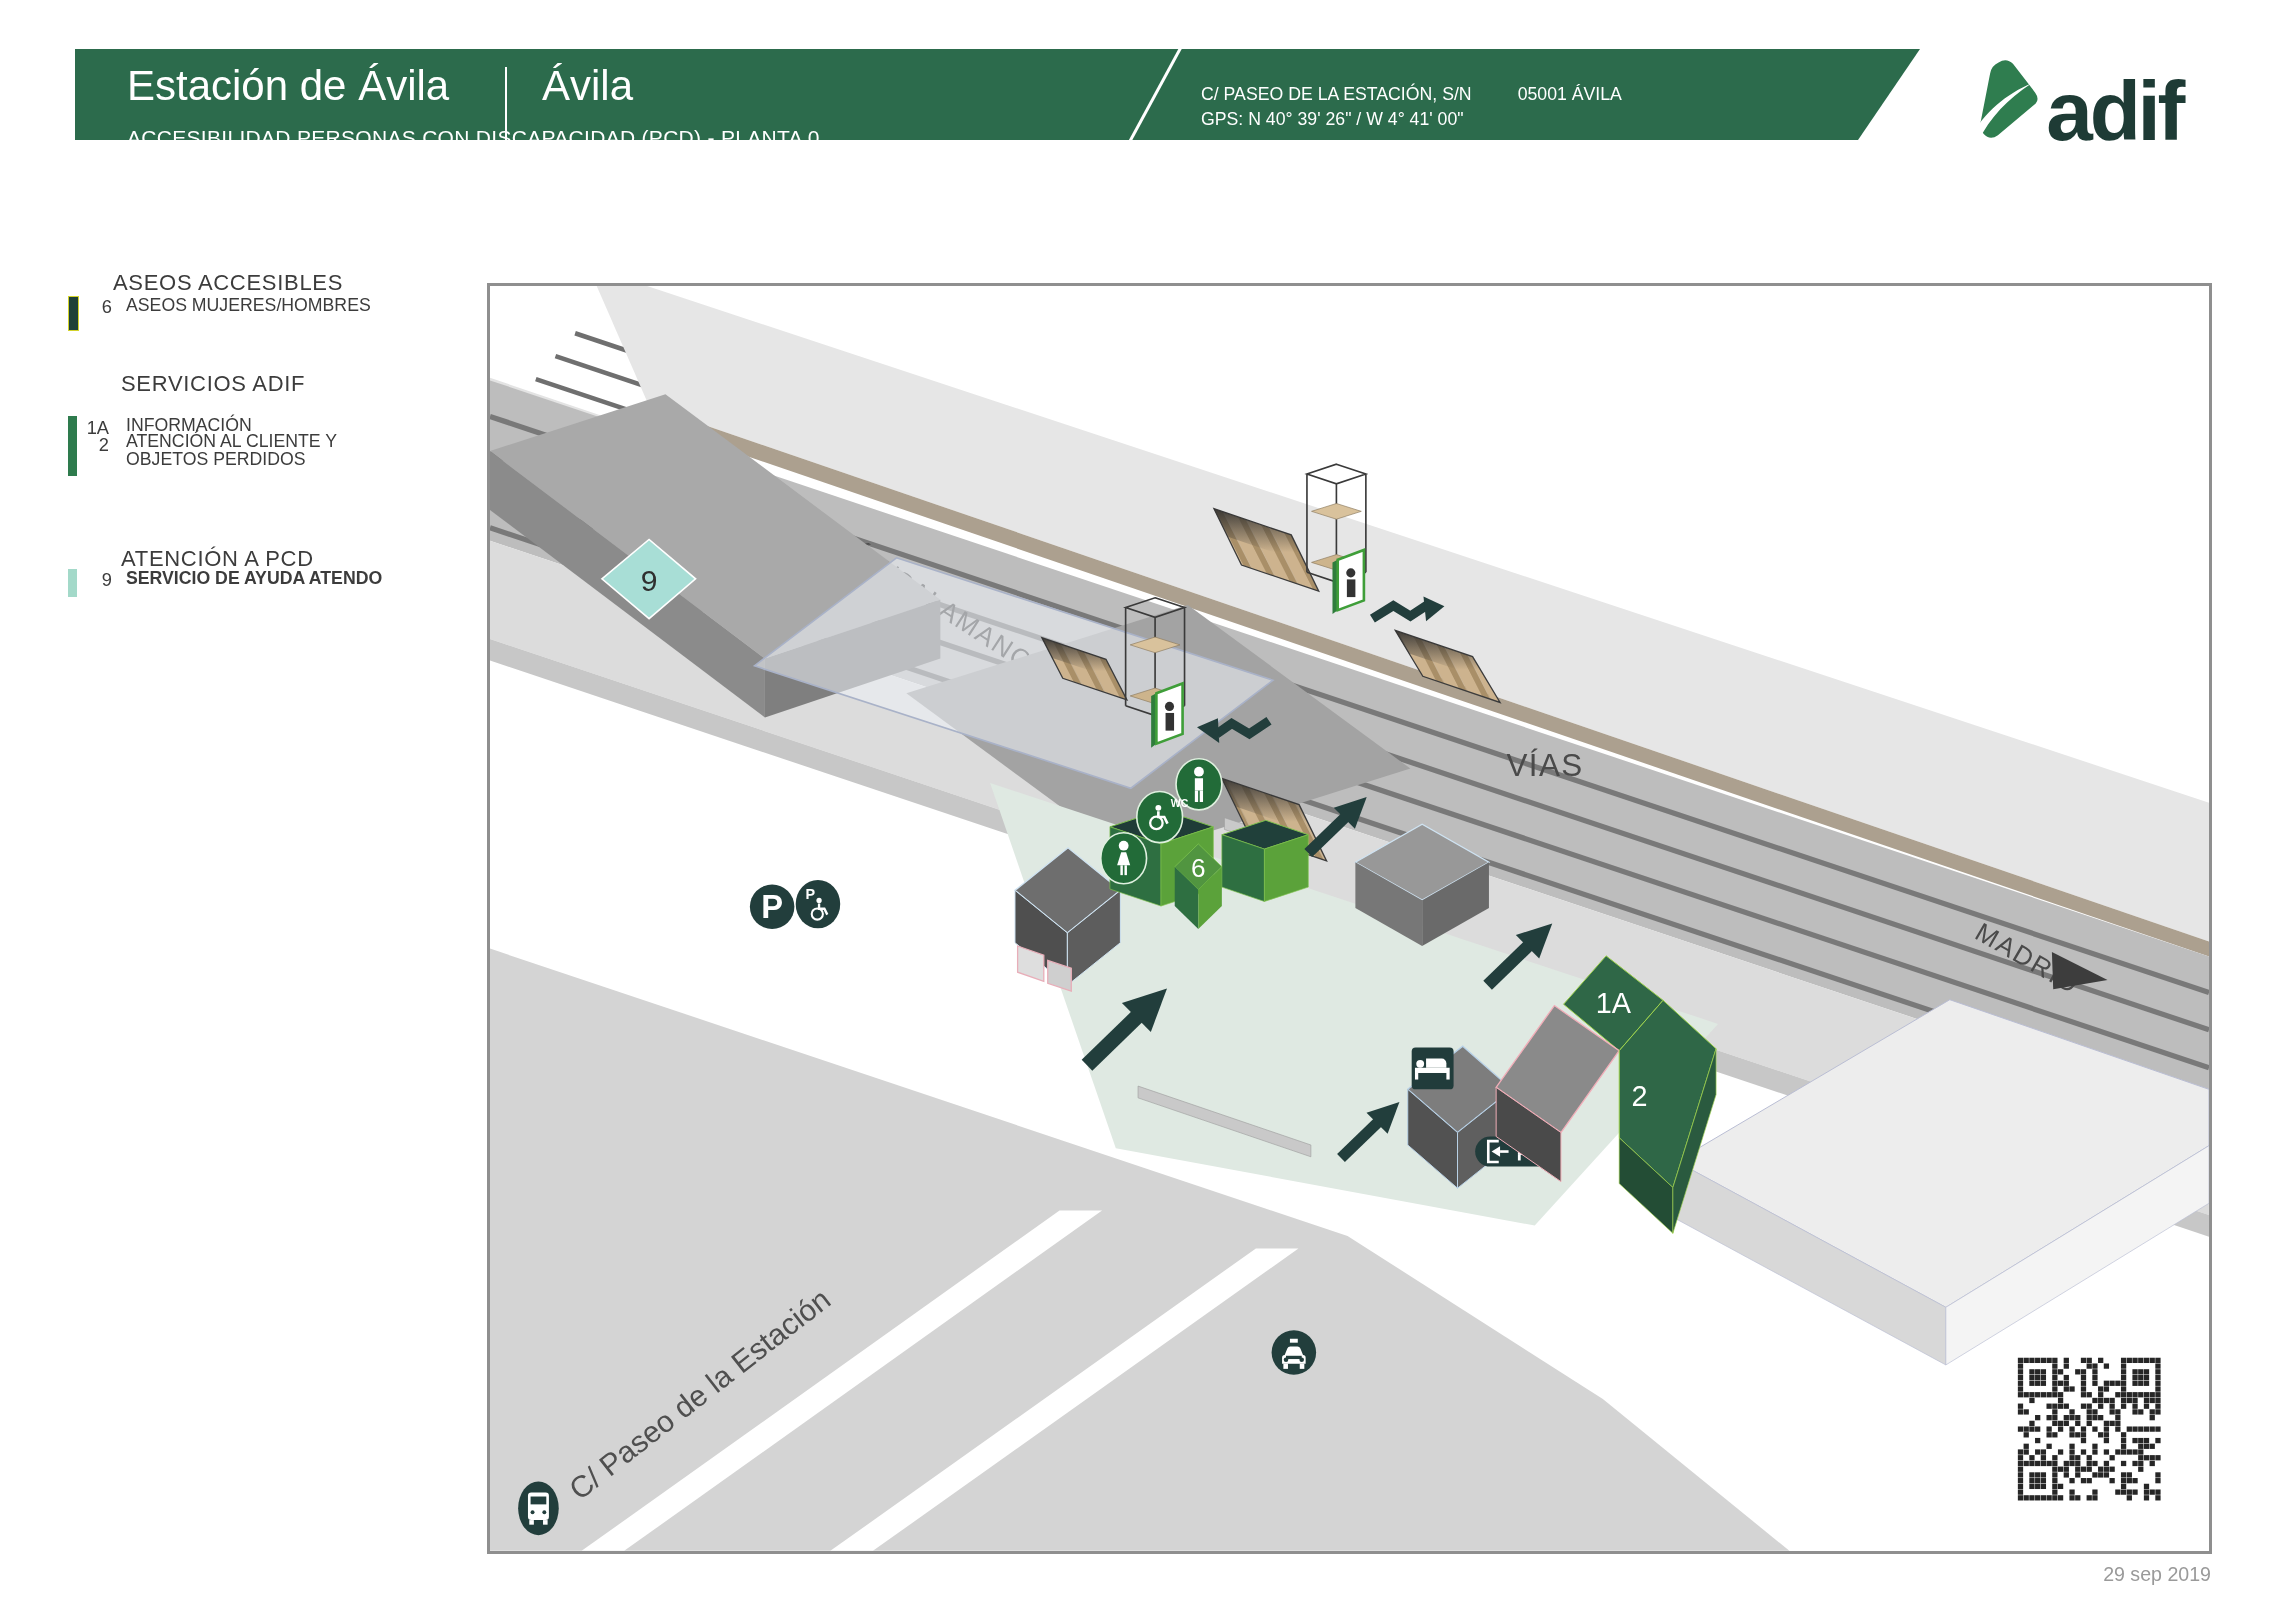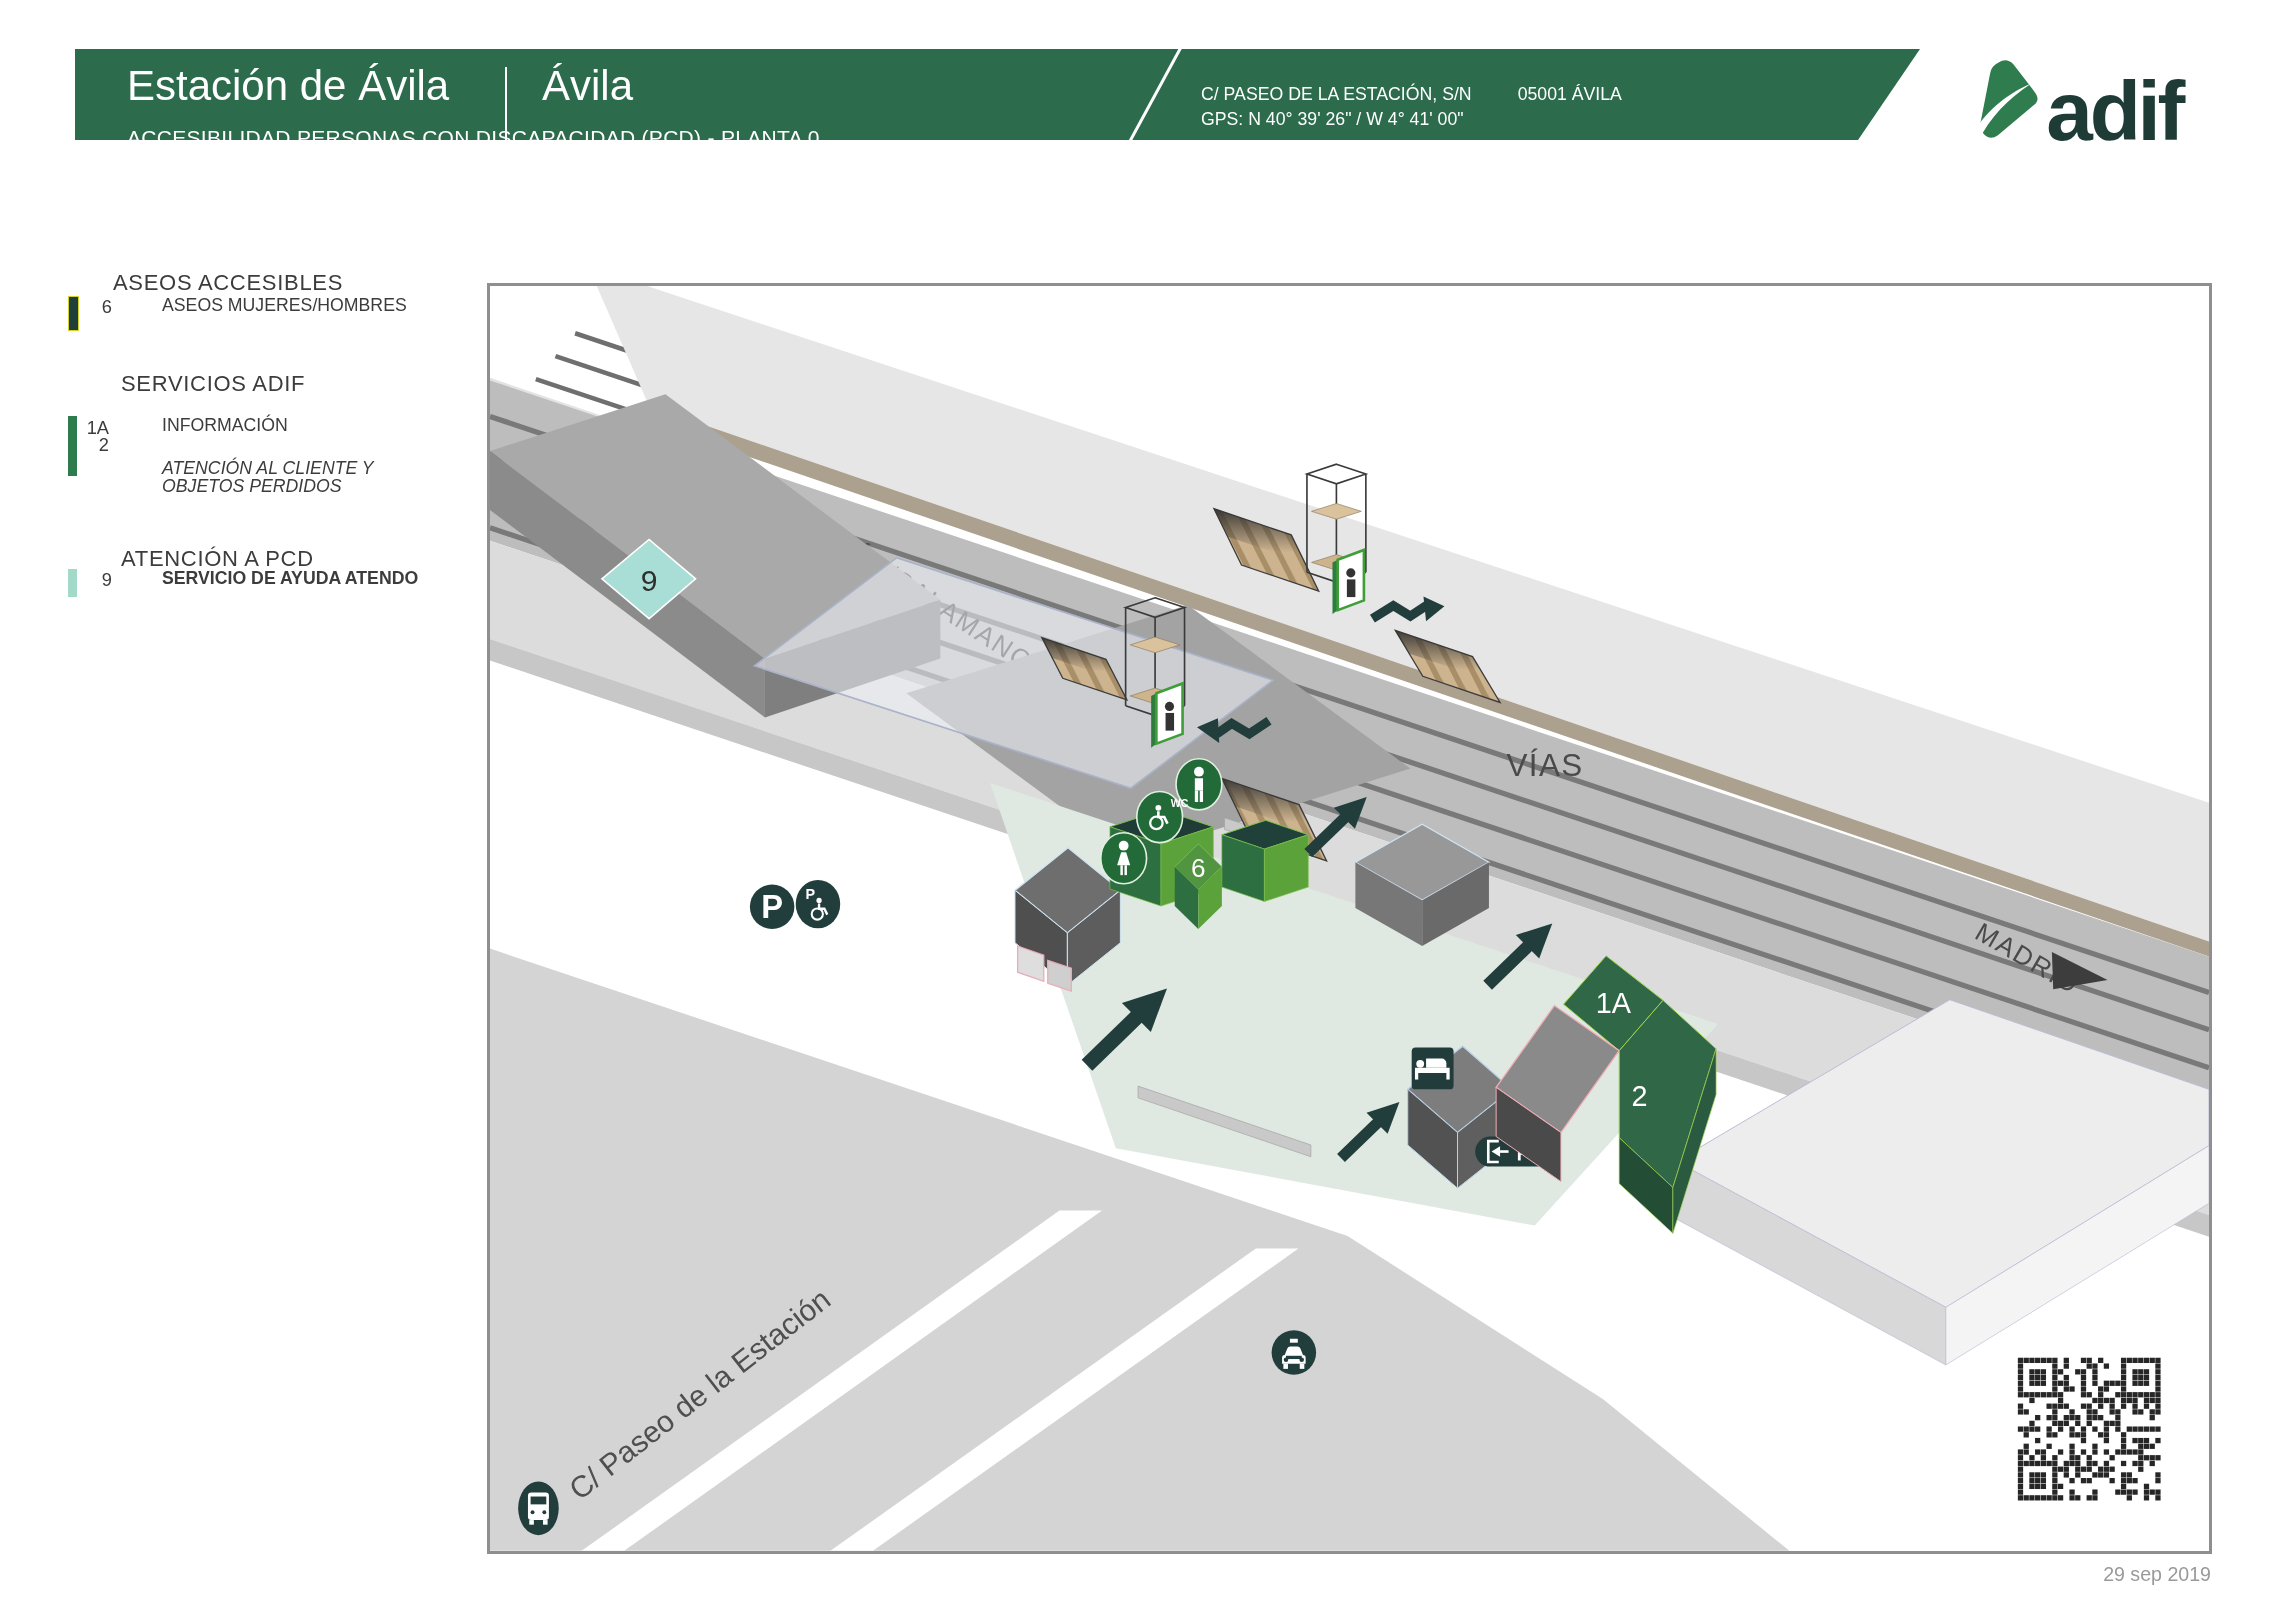--- a/index.html
+++ b/index.html
@@ -12,21 +12,21 @@
   #banner .tdiv{position:absolute;left:430px;top:18.3px;width:2px;height:73px;background:#fff;}
   #banner .t2{position:absolute;left:467px;top:13px;font-size:42px;color:#fff;white-space:nowrap;}
   #banner .sub{position:absolute;left:52px;top:77px;font-size:21px;color:#fff;letter-spacing:0.3px;white-space:nowrap;}
   #banner .slash{position:absolute;left:1072px;top:-9.2px;width:2.6px;height:134px;background:#fff;transform:rotate(28.5deg);}
   #banner .addr{position:absolute;left:1126px;top:33px;font-size:17.7px;color:#fff;line-height:25px;white-space:nowrap;}
   #banner .gap{display:inline-block;width:46px;}
   
   .lg-head{font-size:22px;color:#3c3c3c;letter-spacing:0.7px;white-space:nowrap;}
   .lg-bar{width:8.5px;}
   .lg-code{font-size:18.3px;color:#3c3c3c;width:30px;text-align:right;}
-  .lg-label{font-size:17.7px;color:#3c3c3c;line-height:17.7px;margin-left:36px;}
+  .lg-label{font-size:17.7px;color:#3c3c3c;line-height:17.7px;}
   
   #map{left:487px;top:283px;width:1725px;height:1271px;border:3.3px solid #8f8f8f;box-sizing:border-box;background:#fff;}
   #map svg{display:block;width:100%;height:100%;font-family:"Liberation Sans",sans-serif;}
   #date{left:2015px;top:1563px;width:196px;text-align:right;font-size:19.6px;color:#9a9a9a;}
   
   #logo{left:1958px;top:56px;width:301px;height:106px;}
 </style>
 </head>
 <body>
 
@@ -55,21 +55,21 @@
 <div class="abs lg-head" style="left:113px;top:270px;">ASEOS ACCESIBLES</div>
 <div class="abs lg-bar" style="left:68px;top:296px;height:33px;background:#1e4038;border:1.3px solid #d3d32b;"></div>
 <div class="abs lg-code" style="left:82px;top:296px;">6</div>
 <div class="abs lg-label" style="left:126px;top:297px;">ASEOS MUJERES/HOMBRES</div>
 
 <div class="abs lg-head" style="left:121px;top:371px;">SERVICIOS ADIF</div>
 <div class="abs lg-bar" style="left:68px;top:416px;height:60px;background:#2e7b4d;"></div>
 <div class="abs lg-code" style="left:79px;top:417px;">1A</div>
 <div class="abs lg-label" style="left:126px;top:417px;">INFORMACIÓN</div>
 <div class="abs lg-code" style="left:79px;top:434px;">2</div>
-<div class="abs lg-label" style="left:126px;top:460px;width:242px;font-style:italic;">ATENCIÓN AL CLIENTE Y OBJETOS PERDIDOS</div>
+<div class="abs lg-label" style="left:126px;top:433px;width:242px;">ATENCIÓN AL CLIENTE Y OBJETOS PERDIDOS</div>
 
 <div class="abs lg-head" style="left:121px;top:546px;">ATENCIÓN A PCD</div>
 <div class="abs lg-bar" style="left:68px;top:569px;height:27.5px;background:#a3d9c9;"></div>
 <div class="abs lg-code" style="left:82px;top:569px;">9</div>
 <div class="abs lg-label" style="left:126px;top:570px;font-weight:bold;">SERVICIO DE AYUDA ATENDO</div>
 
 <div class="abs" id="map">
 <svg viewBox="0 0 2626 1932">
   <defs>
     <pattern id="stepPat" width="26" height="26" patternUnits="userSpaceOnUse" patternTransform="rotate(63)">

